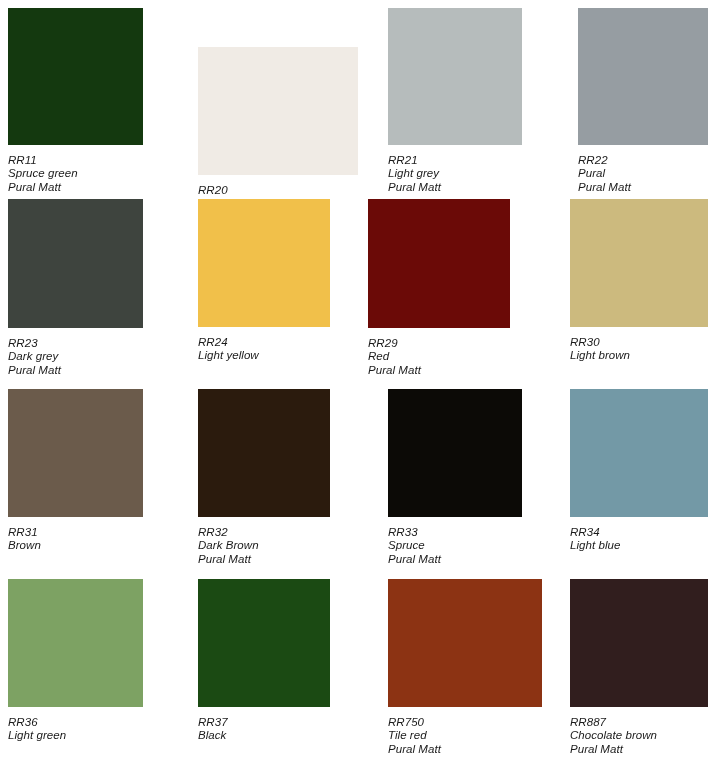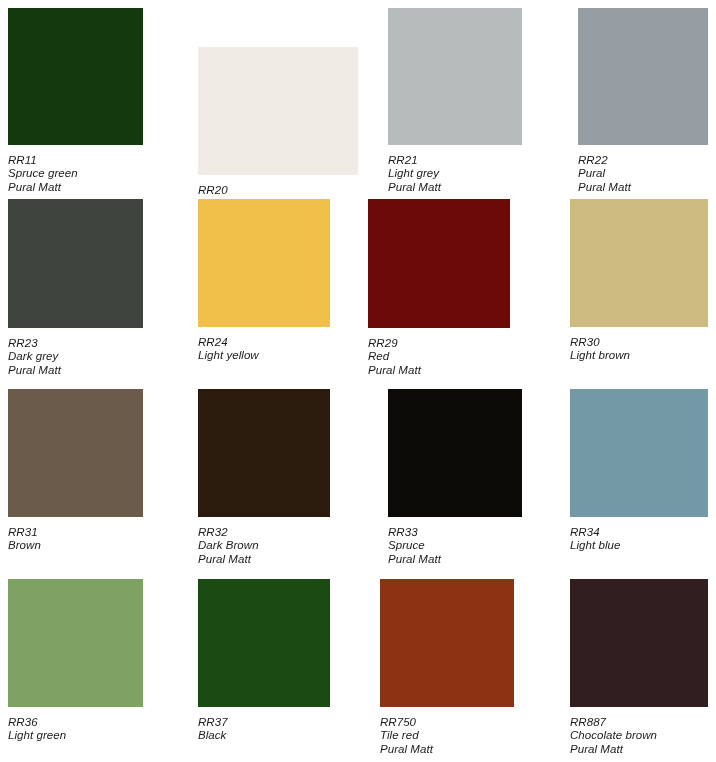--- a/index.html
+++ b/index.html
@@ -145,21 +145,21 @@
         <div class="name-line">Light green</div>
       </div>
     </div>
     <div class="swatch-cell" style="left: 198px; top: 579px; width: 132px;">
       <div class="swatch-chip" style="height: 128px; background-color: rgb(27, 74, 19);"></div>
       <div class="swatch-caption">
         <div class="code-line">RR37</div>
         <div class="name-line">Black</div>
       </div>
     </div>
-    <div class="swatch-cell" style="left: 380px; top: 579px; width: 134px;">
+    <div class="swatch-cell" style="left: 388px; top: 579px; width: 154px;">
       <div class="swatch-chip" style="height: 128px; background-color: rgb(140, 51, 19);"></div>
       <div class="swatch-caption">
         <div class="code-line">RR750</div>
         <div class="name-line">Tile red</div>
         <div class="finish-line">Pural Matt</div>
       </div>
     </div>
     <div class="swatch-cell" style="left: 570px; top: 579px; width: 138px;">
       <div class="swatch-chip" style="height: 128px; background-color: rgb(49, 30, 30);"></div>
       <div class="swatch-caption">

